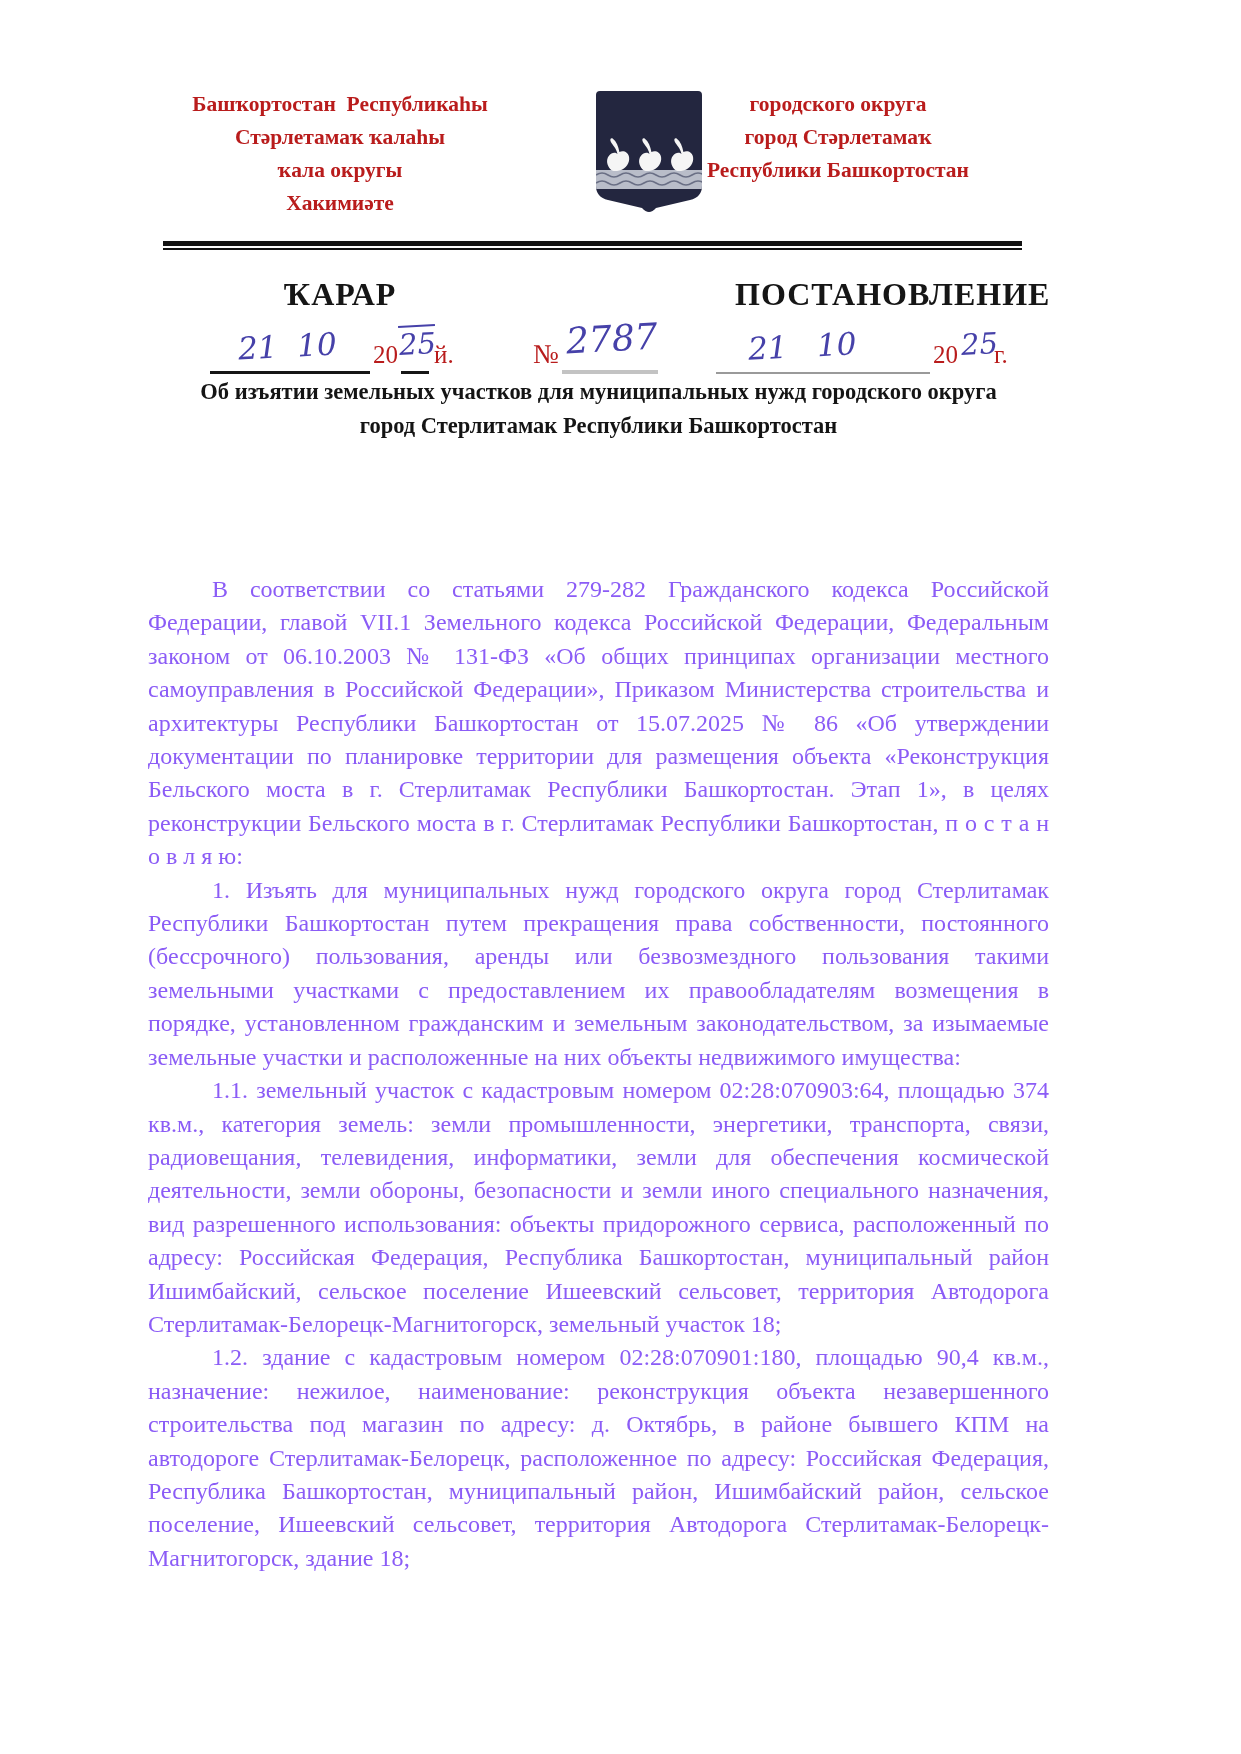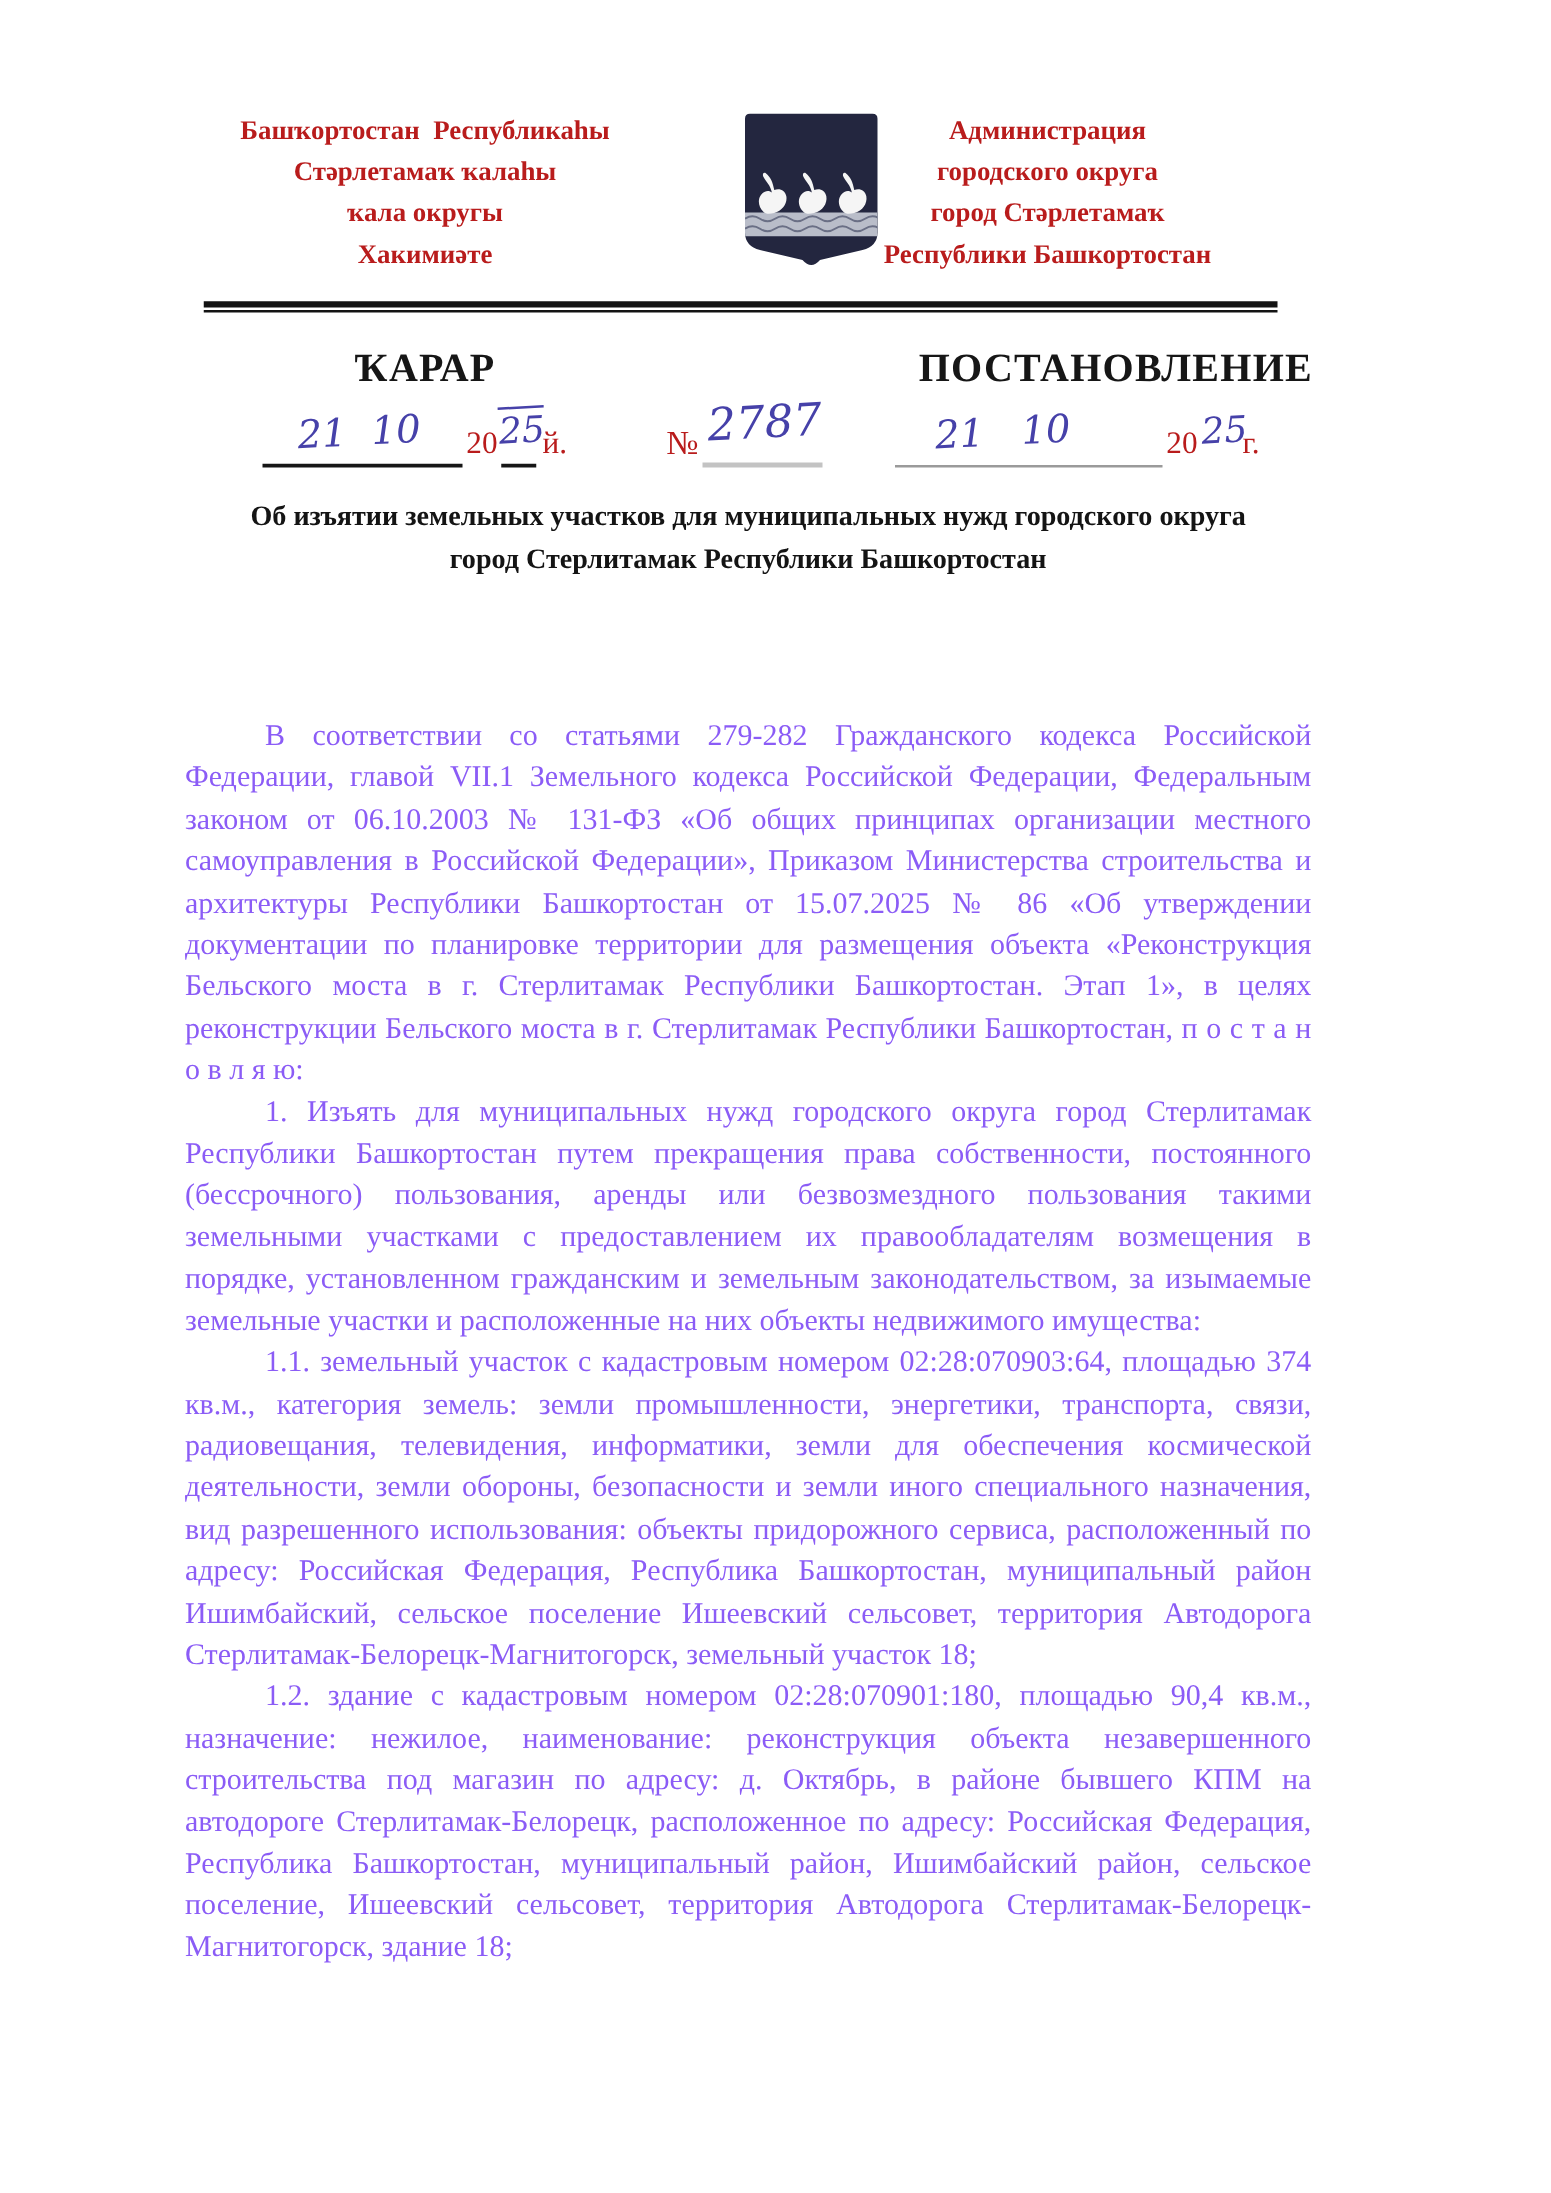--- a/index.html
+++ b/index.html
@@ -48,21 +48,21 @@
     display:inline-block;
     transform:rotate(-3deg);
     white-space:pre;
   }
   .uline{position:absolute;height:0;}
   .ul-black{border-bottom:3px solid #161616;}
   .ul-grey{border-bottom:4px solid #c3c3c3;}
   .ul-faint{border-bottom:2px solid #9a9a9a;}
   
   .doc-title{
-    position:absolute;left:148px;top:396px;width:901px;
+    position:absolute;left:148px;top:375px;width:901px;
     text-align:center;font-weight:bold;font-size:22.5px;line-height:34px;
     color:#141414;
   }
   
   .body-text{
     position:absolute;left:148px;top:573px;width:901px;
     font-size:24px;line-height:33.4px;text-align:justify;color:#8b5cf6;
   }
   .body-text p{margin:0;text-indent:64px;}
 </style>
@@ -96,21 +96,20 @@
         <g fill="#f5f5f5">
           <use href="#swan" x="7" y="46" width="29" height="36"></use>
           <use href="#swan" x="39" y="46" width="29" height="36"></use>
           <use href="#swan" x="71" y="46" width="29" height="36"></use>
         </g>
       </g>
     </svg>
   </div>
 
   <div class="org-block org-right">
-    <div>Администрация</div>
     <div>городского округа</div>
     <div>город Стәрлетамаҡ</div>
     <div>Республики Башкортостан</div>
   </div>
 
   <div class="rule">
     <div class="thick"></div>
     <div class="thin"></div>
   </div>
 

